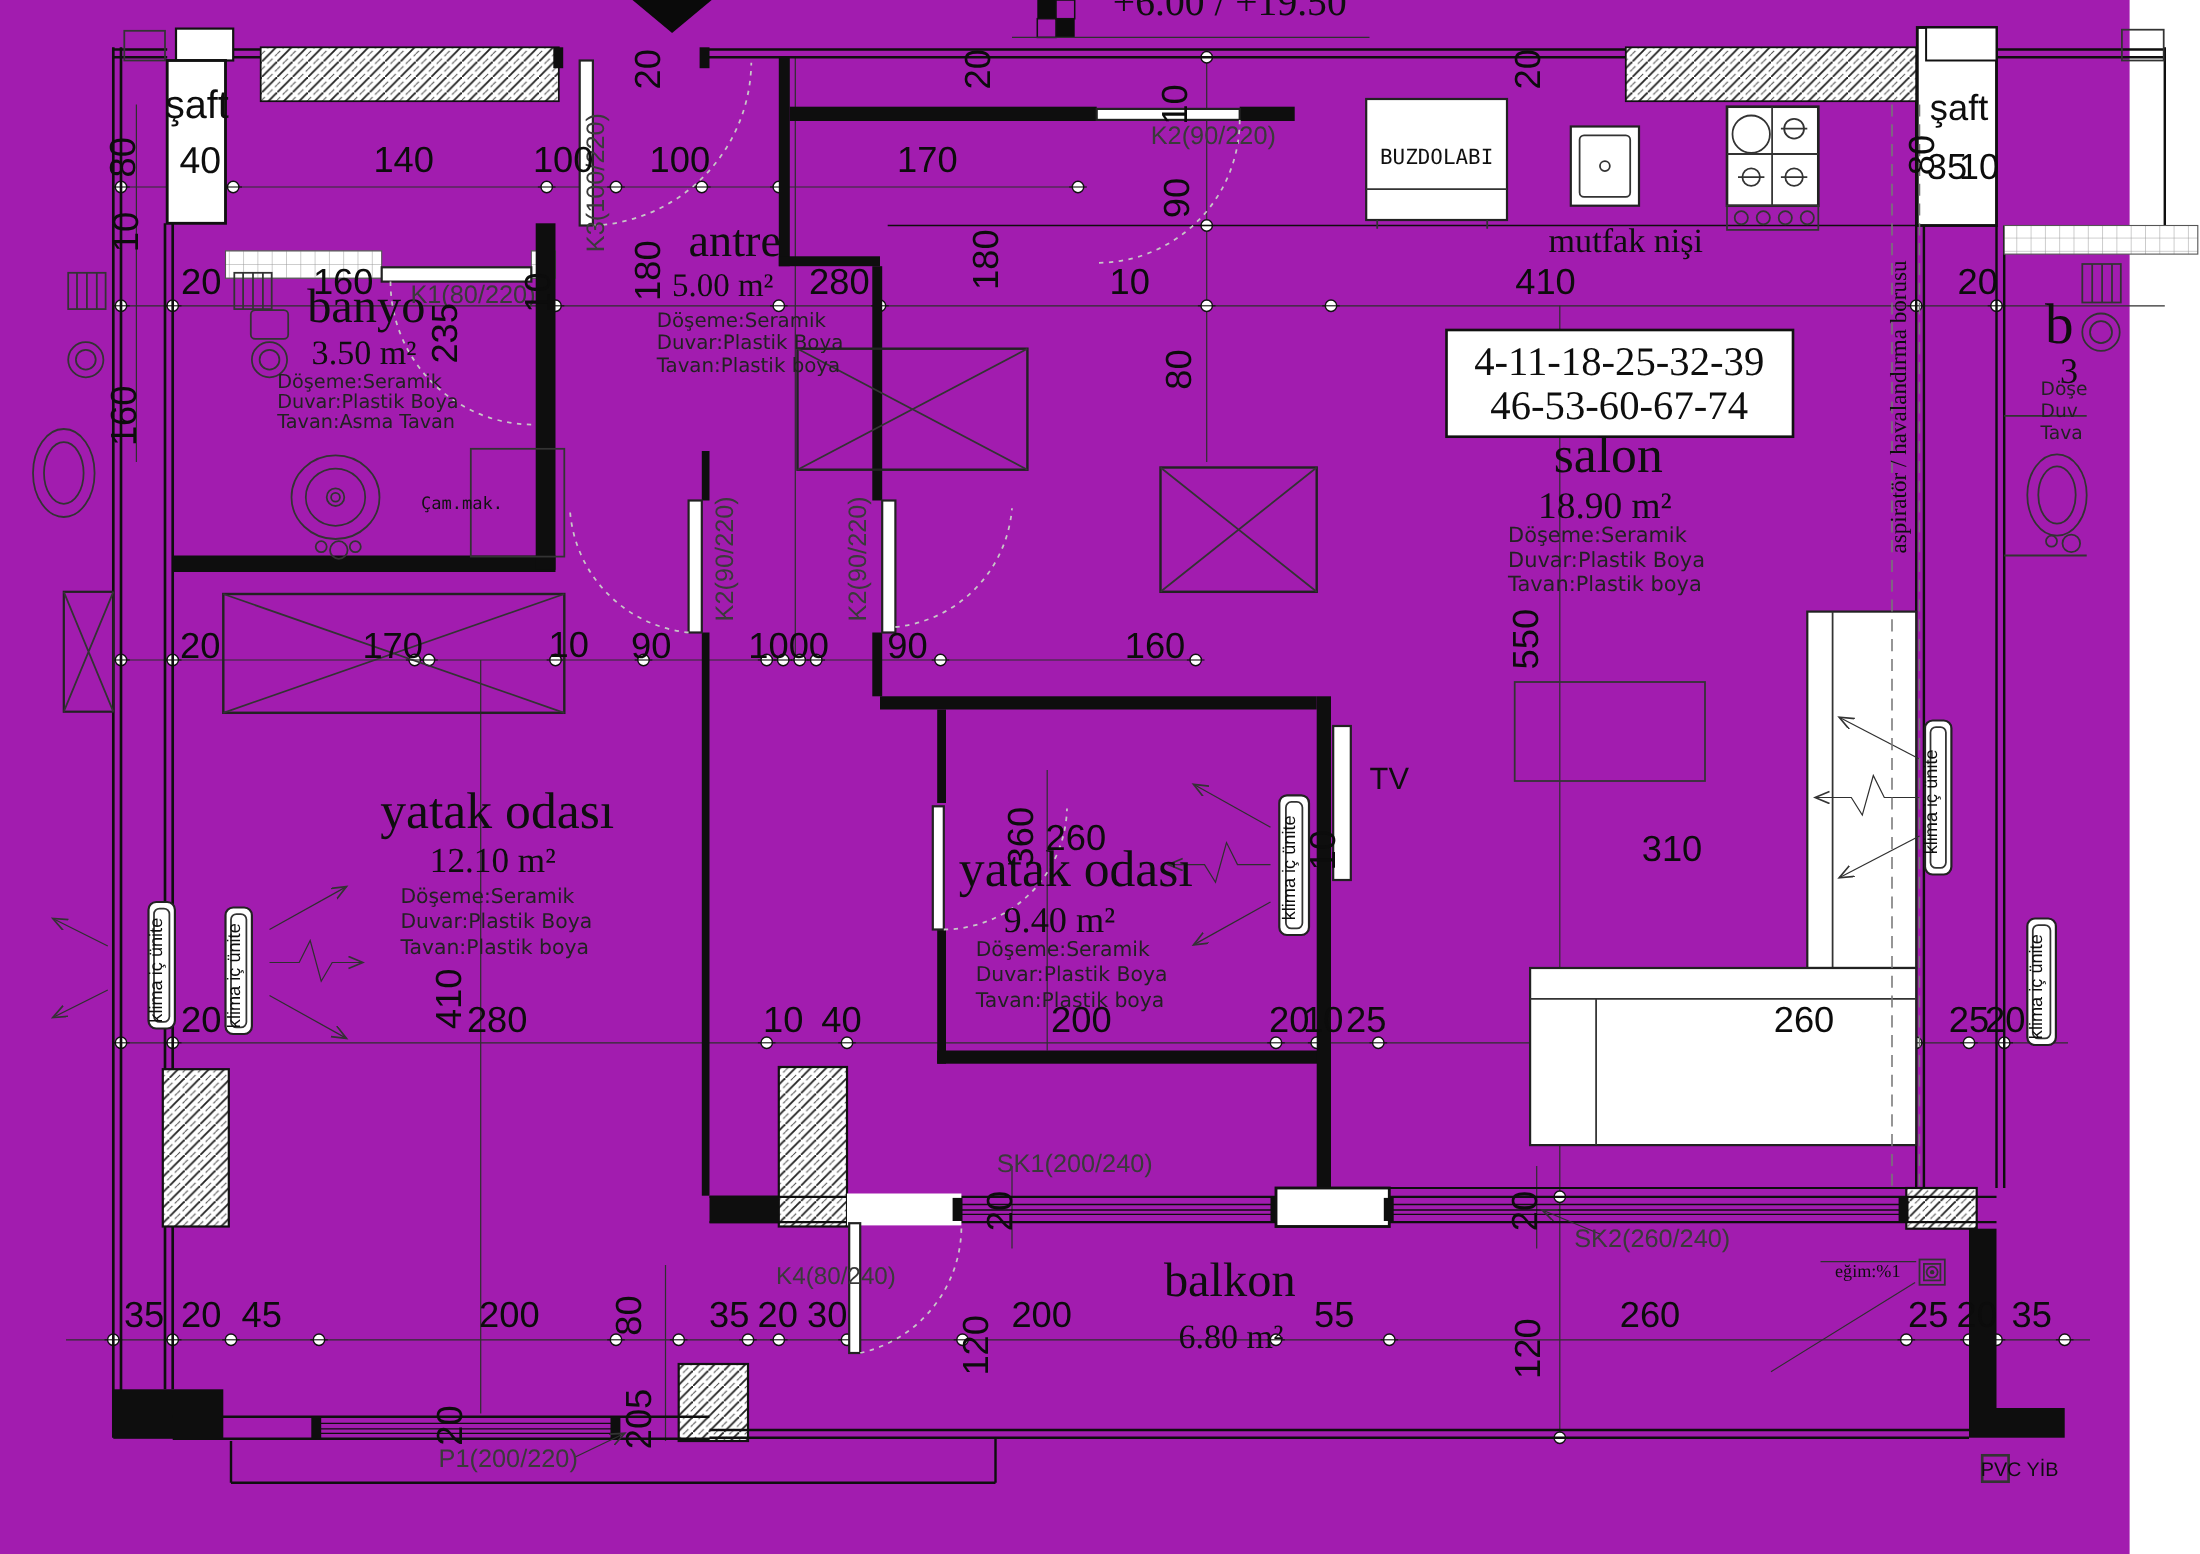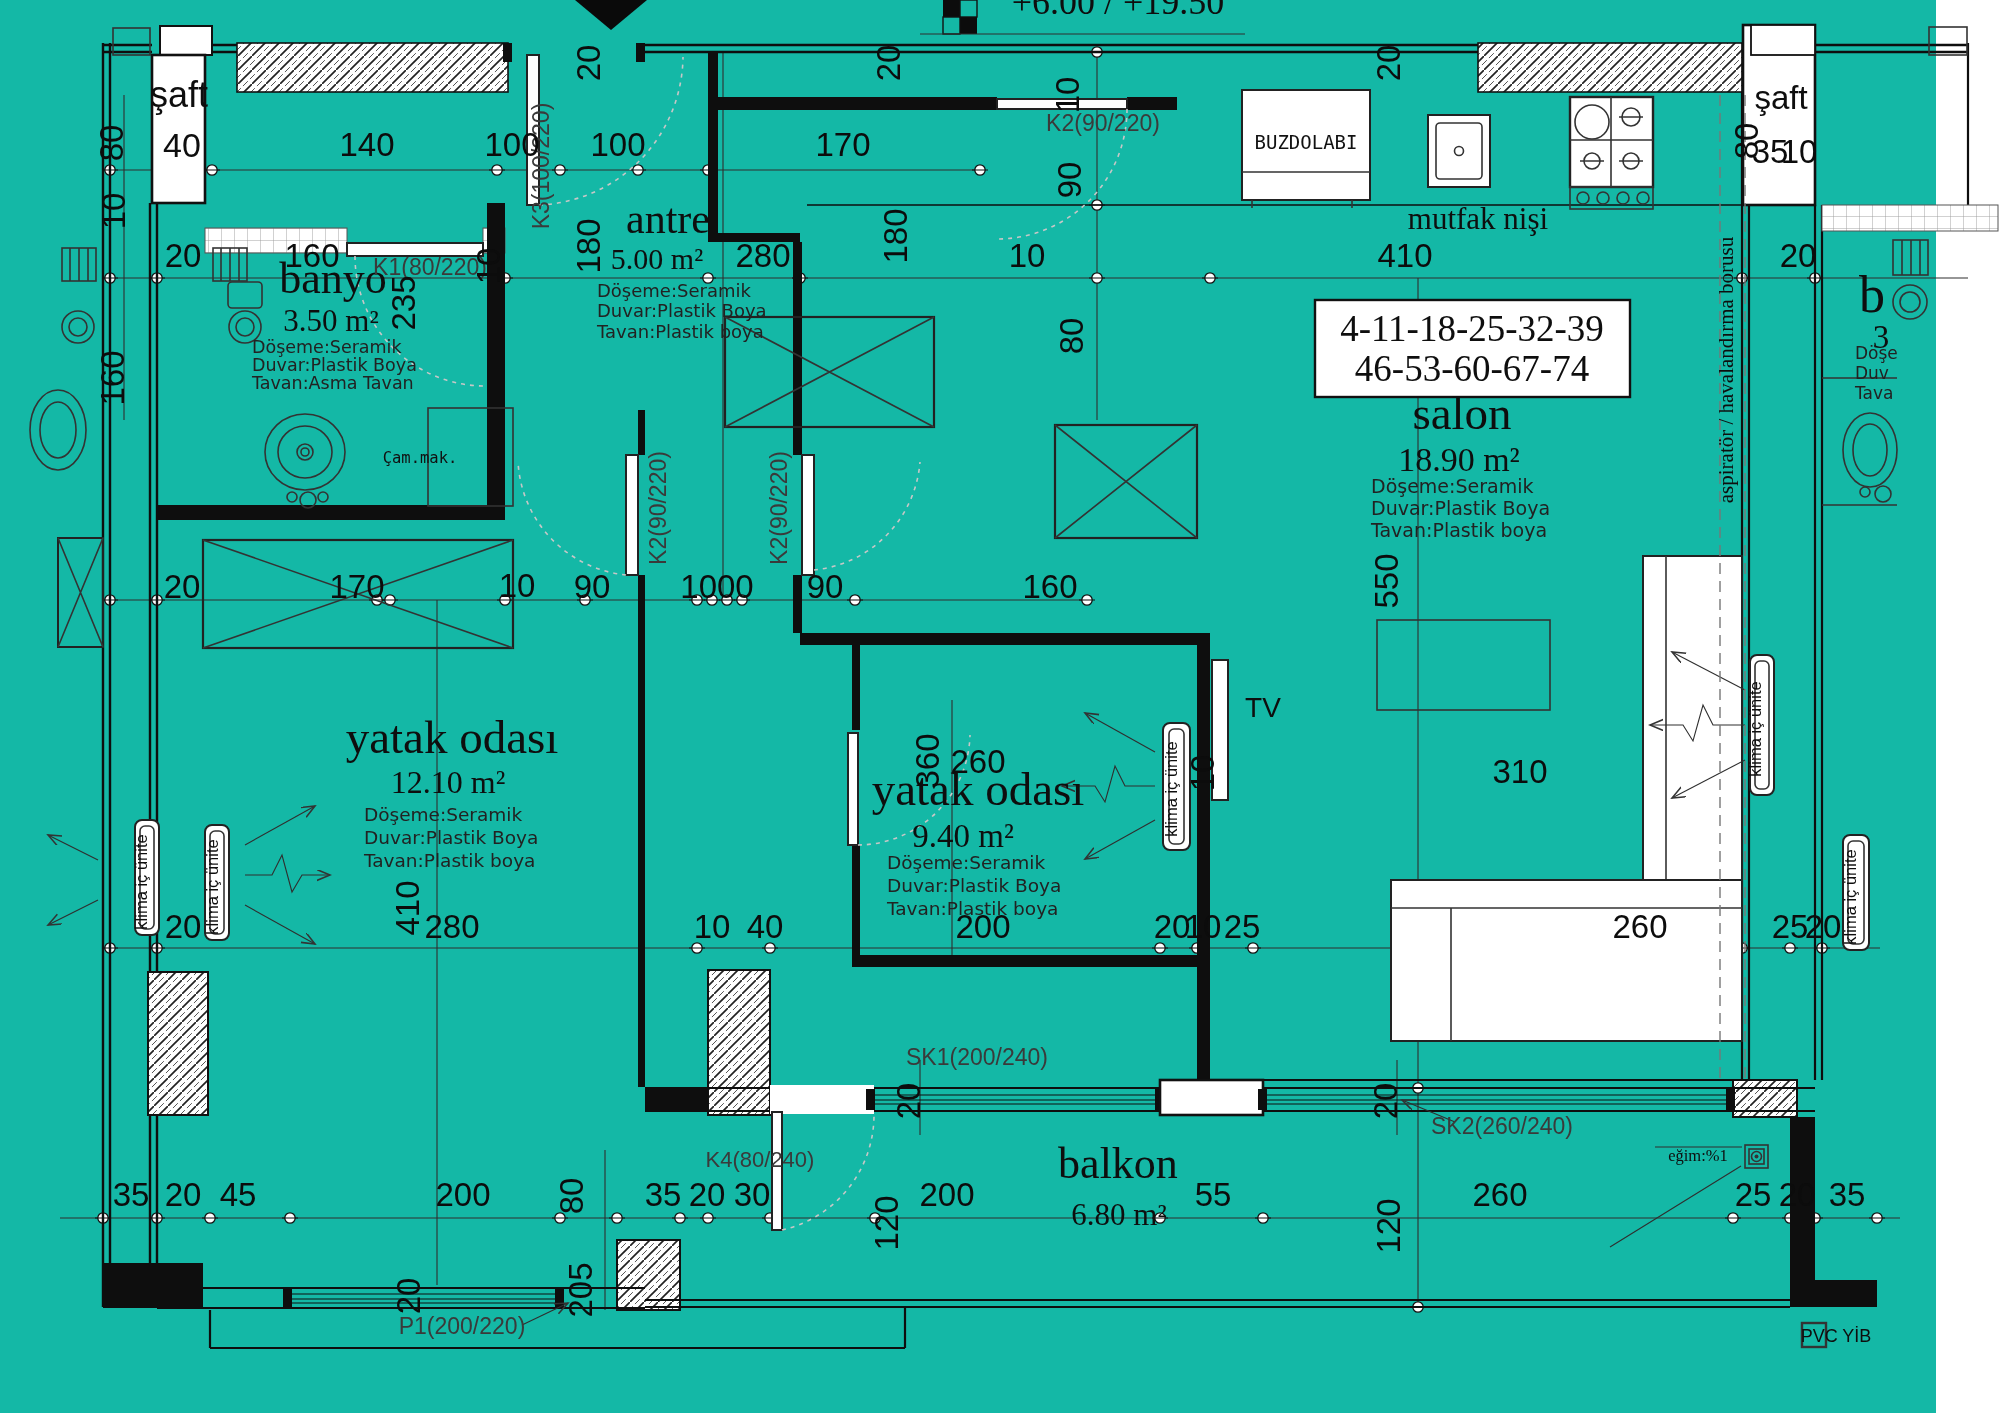--- a/index.html
+++ b/index.html
@@ -1,16 +1,16 @@
 <!DOCTYPE html>
 <html><head>
 <meta charset="utf-8">
 <style>
   html,body{margin:0;padding:0;background:#fff}
-  .stage{width:1936px;height:1413px;position:relative;background:#14b8a6}
+  .stage{width:1936px;height:1413px;position:relative;background:#a21caf}
   text{fill:#0e0e0e}
   .t{font-family:"Liberation Serif",serif;text-anchor:middle}
   .ts{font-family:"Liberation Sans",sans-serif;text-anchor:middle}
   .spec{font-family:"DejaVu Sans",sans-serif;fill:#222;text-anchor:start}
   .door{font-family:"Liberation Sans",sans-serif;fill:#3a3a3a;text-anchor:middle}
   .dim{font-family:"Liberation Sans",sans-serif;fill:#0c0c0c;font-size:33px;text-anchor:middle}
   .hand{font-family:"DejaVu Sans Mono",monospace;fill:#111;text-anchor:middle}
   .wl{stroke:#0e0e0e;fill:none}
   .dl{stroke:#2f2f2f;stroke-width:1.1;fill:none}
   .arc{stroke:#c7c7c7;stroke-width:1.6;fill:none;stroke-dasharray:4 5}

